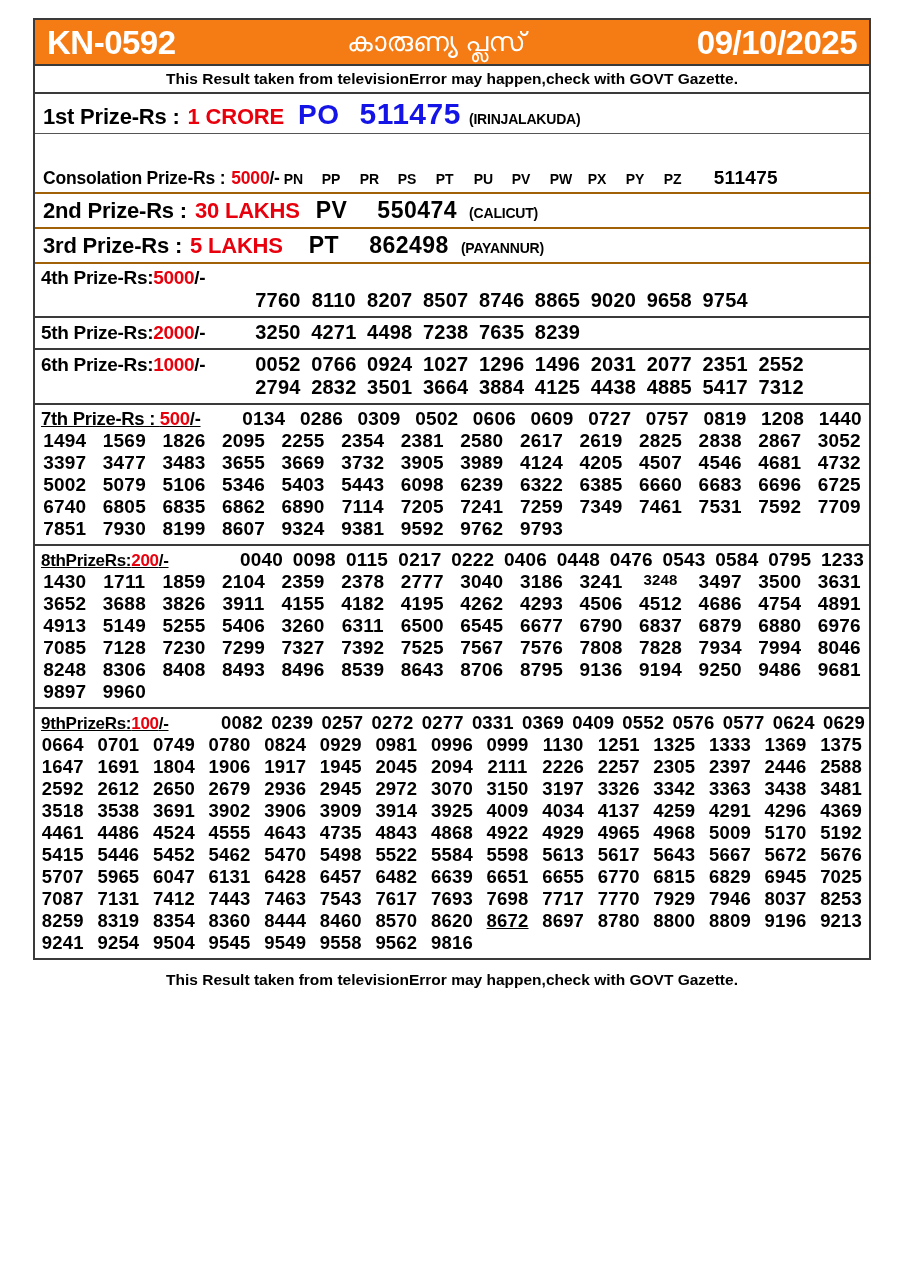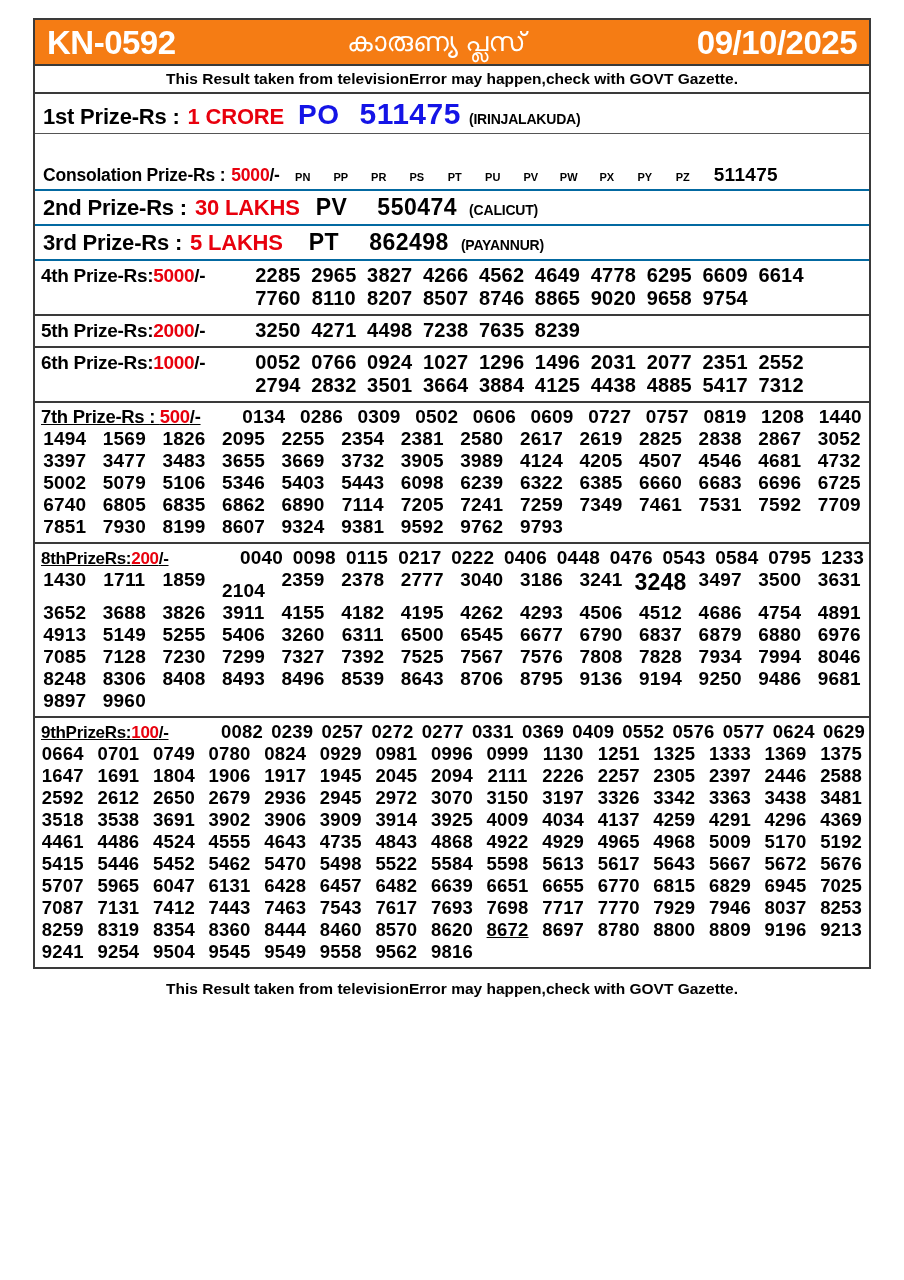--- a/index.html
+++ b/index.html
@@ -74,21 +74,21 @@
   .footer-notice {
     text-align: center;
     font-size: 15.5px;
     font-weight: bold;
     padding: 10px 0 0 0;
     line-height: 1.25;
   }
 
   
   .prow {
-    border-bottom: 2px solid #0369a1;
+    border-bottom: 2px solid #a16207;
     padding: 2px 0 3px 6px;
     box-sizing: border-box;
   }
   .thinline { border-bottom: 1px solid #555; }
 
   .line { display: flex; align-items: baseline; white-space: nowrap; }
 
   .lbl {
     font-weight: bold;
     font-size: 20px;
@@ -127,24 +127,24 @@
 
   
   .cons { padding: 1px 0 3px 8px; }
   .cons .lbl-sm { font-size: 17.5px; }
   .cons-series {
     display: flex;
     align-items: baseline;
     margin-left: 4px;
   }
   .cons-series span {
-    font-size: 11px;
+    font-size: 14px;
     font-weight: bold;
     width: 38px;
-    text-align: center;
+    text-align: left;
     display: inline-block;
     margin-top: 36px;
   }
   .cons-num {
     font-size: 19px;
     font-weight: bold;
     margin-left: 12px;
     letter-spacing: 0.3px;
   }
 
@@ -264,32 +264,20 @@
         <span class="num-big blk">862498</span>
         <span class="place">(PAYANNUR)</span>
       </div>
     </div>
 
     <div class="gblock b456">
       <div class="grow">
         <span class="glabel">
           <span class="blk">4th Prize-Rs:</span><span class="red">5000</span><span class="blk">/-</span>
         </span>
-        <span class="gnums" id="p4r0">
-            <span class="gnum">2285</span>
-            <span class="gnum">2965</span>
-            <span class="gnum">3827</span>
-            <span class="gnum">4266</span>
-            <span class="gnum">4562</span>
-            <span class="gnum">4649</span>
-            <span class="gnum">4778</span>
-            <span class="gnum">6295</span>
-            <span class="gnum">6609</span>
-            <span class="gnum">6614</span>
-          </span>
       </div>
       <div class="grow">
         <span class="spacer"></span>
         <span class="gnums" id="p4r1">
             <span class="gnum">7760</span>
             <span class="gnum">8110</span>
             <span class="gnum">8207</span>
             <span class="gnum">8507</span>
             <span class="gnum">8746</span>
             <span class="gnum">8865</span>
@@ -488,28 +476,28 @@
             <span class="gnum">0795</span>
             <span class="gnum">1233</span>
           </span>
       </div>
       <div id="p8rest">
           <div class="grow">
             <div class="rowfill" style="width: 100%;">
               <span class="gnum" style="font-size: 19px;">1430</span>
               <span class="gnum" style="font-size: 19px;">1711</span>
               <span class="gnum" style="font-size: 19px;">1859</span>
-              <span class="gnum" style="font-size: 19px; margin-top: 11px;">2104</span>
+              <span class="gnum" style="font-size: 19px;">2104</span>
               <span class="gnum" style="font-size: 19px;">2359</span>
               <span class="gnum" style="font-size: 19px;">2378</span>
               <span class="gnum" style="font-size: 19px;">2777</span>
               <span class="gnum" style="font-size: 19px;">3040</span>
               <span class="gnum" style="font-size: 19px;">3186</span>
               <span class="gnum" style="font-size: 19px;">3241</span>
-              <span class="gnum" style="font-size: 23px;">3248</span>
+              <span class="gnum" style="font-size: 15px;">3248</span>
               <span class="gnum" style="font-size: 19px;">3497</span>
               <span class="gnum" style="font-size: 19px;">3500</span>
               <span class="gnum" style="font-size: 19px;">3631</span>
             </div>
           </div>
           <div class="grow">
             <div class="rowfill" style="width: 100%;">
               <span class="gnum" style="font-size: 19px;">3652</span>
               <span class="gnum" style="font-size: 19px;">3688</span>
               <span class="gnum" style="font-size: 19px;">3826</span>

